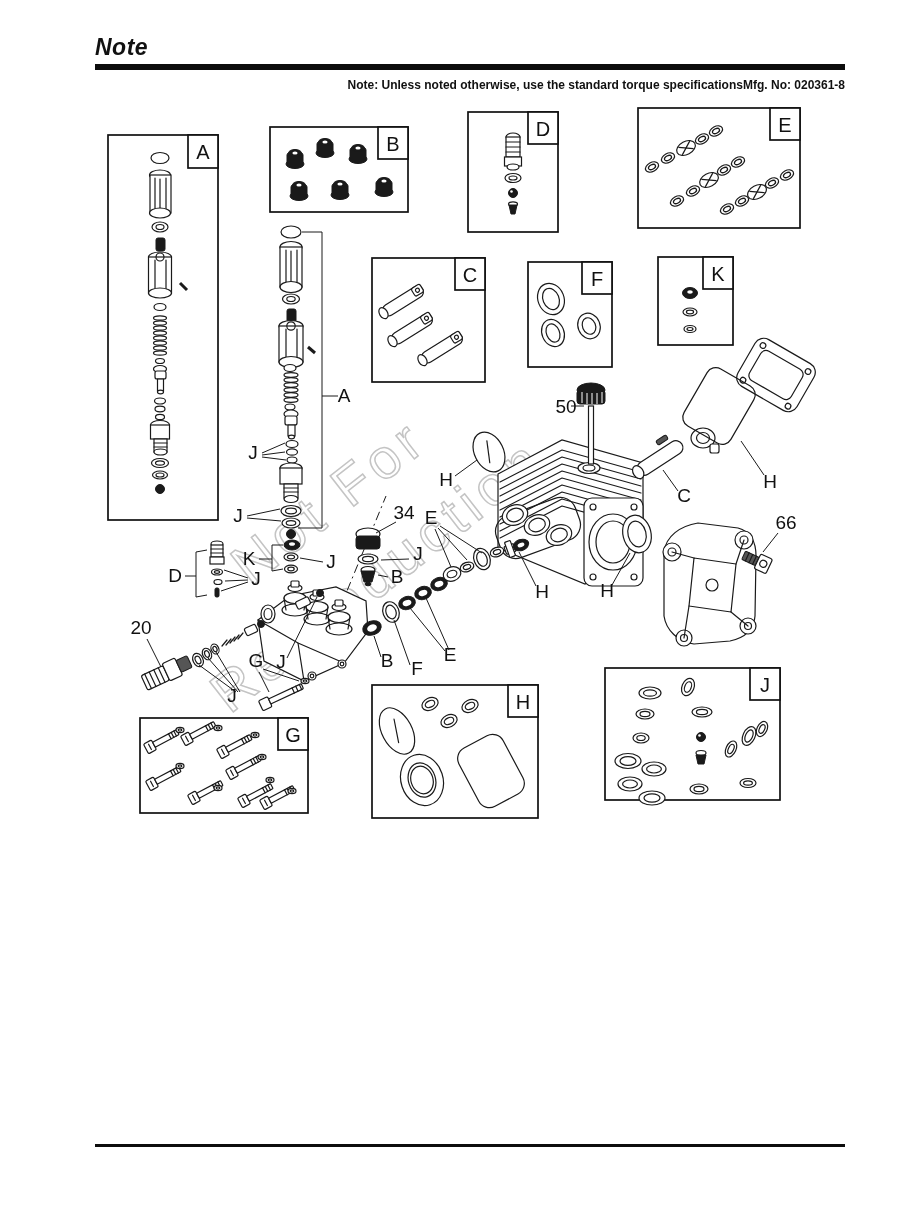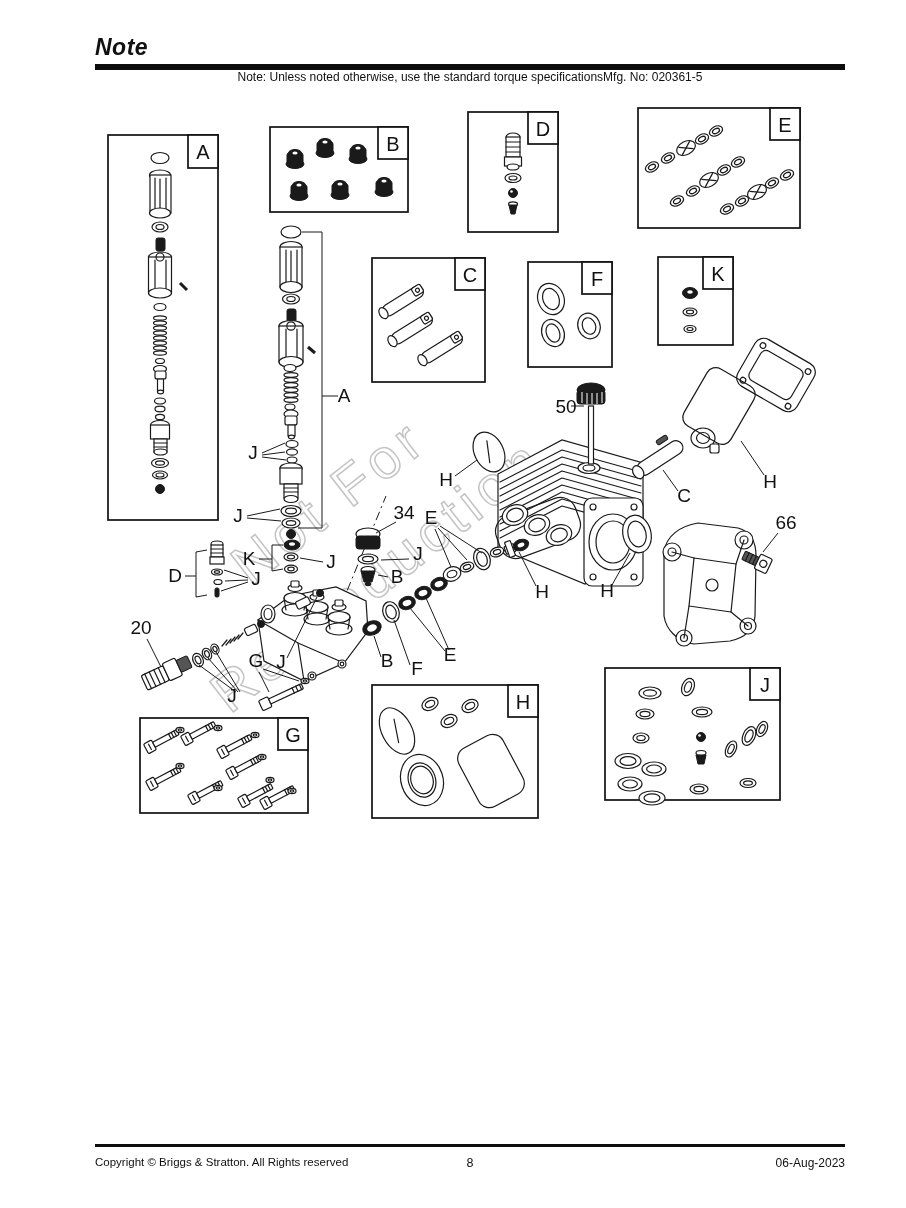--- a/index.html
+++ b/index.html
@@ -1,21 +1,21 @@
 <!DOCTYPE html>
 <html><head>
 <meta charset="utf-8">
 <style>
   html,body{margin:0;padding:0;background:#fff;}
   body{width:906px;height:1208px;position:relative;font-family:"Liberation Sans",sans-serif;color:#111;overflow:hidden;}
   .header{position:absolute;left:95px;width:750px;top:34px;}
   .page-title{font-style:italic;font-weight:bold;font-size:23px;letter-spacing:.5px;}
   .rule-thick{height:6px;background:#0d0d0d;margin-top:3px;}
   .rule-thin{height:3px;background:#0d0d0d;}
-  .subrow{display:flex;justify-content:center;font-size:12px;margin-top:0;}
+  .subrow{display:flex;justify-content:flex-end;font-size:12px;margin-top:8px;font-weight:bold;}
   .footer{position:absolute;left:95px;width:750px;top:1144px;}
   .footrow{position:relative;font-size:11.5px;margin-top:9px;}
   .foot-center{position:absolute;left:50%;transform:translateX(-50%);font-size:12.5px;}
   .foot-right{position:absolute;right:0;top:0;font-size:12px;}
   svg{position:absolute;left:0;top:0;}
   .ln{fill:none;stroke:#1a1a1a;stroke-width:1.2;stroke-linecap:round;stroke-linejoin:round}
   .fw{fill:#fff;stroke:#1a1a1a;stroke-width:1.2}
   .fd{fill:#1a1a1a;stroke:#1a1a1a;stroke-width:1}
   .fm{fill:#555;stroke:#1a1a1a;stroke-width:1}
   .box{fill:#fff;stroke:#111;stroke-width:1.7}
@@ -26,21 +26,21 @@
   .wm{font-size:56px;letter-spacing:6px;fill:none;stroke:#c4c4c4;stroke-width:1.5;font-family:"Liberation Sans",sans-serif}
 </style>
 </head>
 <body>
 
 <div class="header">
   <div class="page-title">Note</div>
   <div class="rule-thick"></div>
   <div class="subrow">
     <span>Note: Unless noted otherwise, use the standard torque specifications</span>
-    <span>Mfg. No: 020361-5</span>
+    <span>Mfg. No: 020361-8</span>
   </div>
 </div>
 
 <svg width="906" height="1208" viewBox="0 0 906 1208">
   <defs>
     <g id="capnut">
       <ellipse cx="0" cy="6" rx="9" ry="4.5" class="fd"></ellipse>
       <rect x="-8" y="-5" width="16" height="11" rx="2" class="fd"></rect>
       <ellipse cx="0" cy="-5" rx="6.5" ry="3.5" class="fd"></ellipse>
       <ellipse cx="0" cy="-5" rx="2.6" ry="1.5" fill="#fff" stroke="none"></ellipse>
@@ -694,18 +694,13 @@
       </g>
     <g transform="rotate(25 762 729)">
         <ellipse cx="762" cy="729" rx="5" ry="8" class="fw"></ellipse>
         <ellipse cx="762" cy="729" rx="2.6" ry="4.6" class="ln"></ellipse>
       </g>
   </g>
 </svg>
 
 <div class="footer">
   <div class="rule-thin"></div>
-  <div class="footrow">
-    <span>Copyright © Briggs &amp; Stratton. All Rights reserved</span>
-    <span class="foot-center">8</span>
-    <span class="foot-right">06-Aug-2023</span>
-  </div>
 </div>
 
 </body></html>

